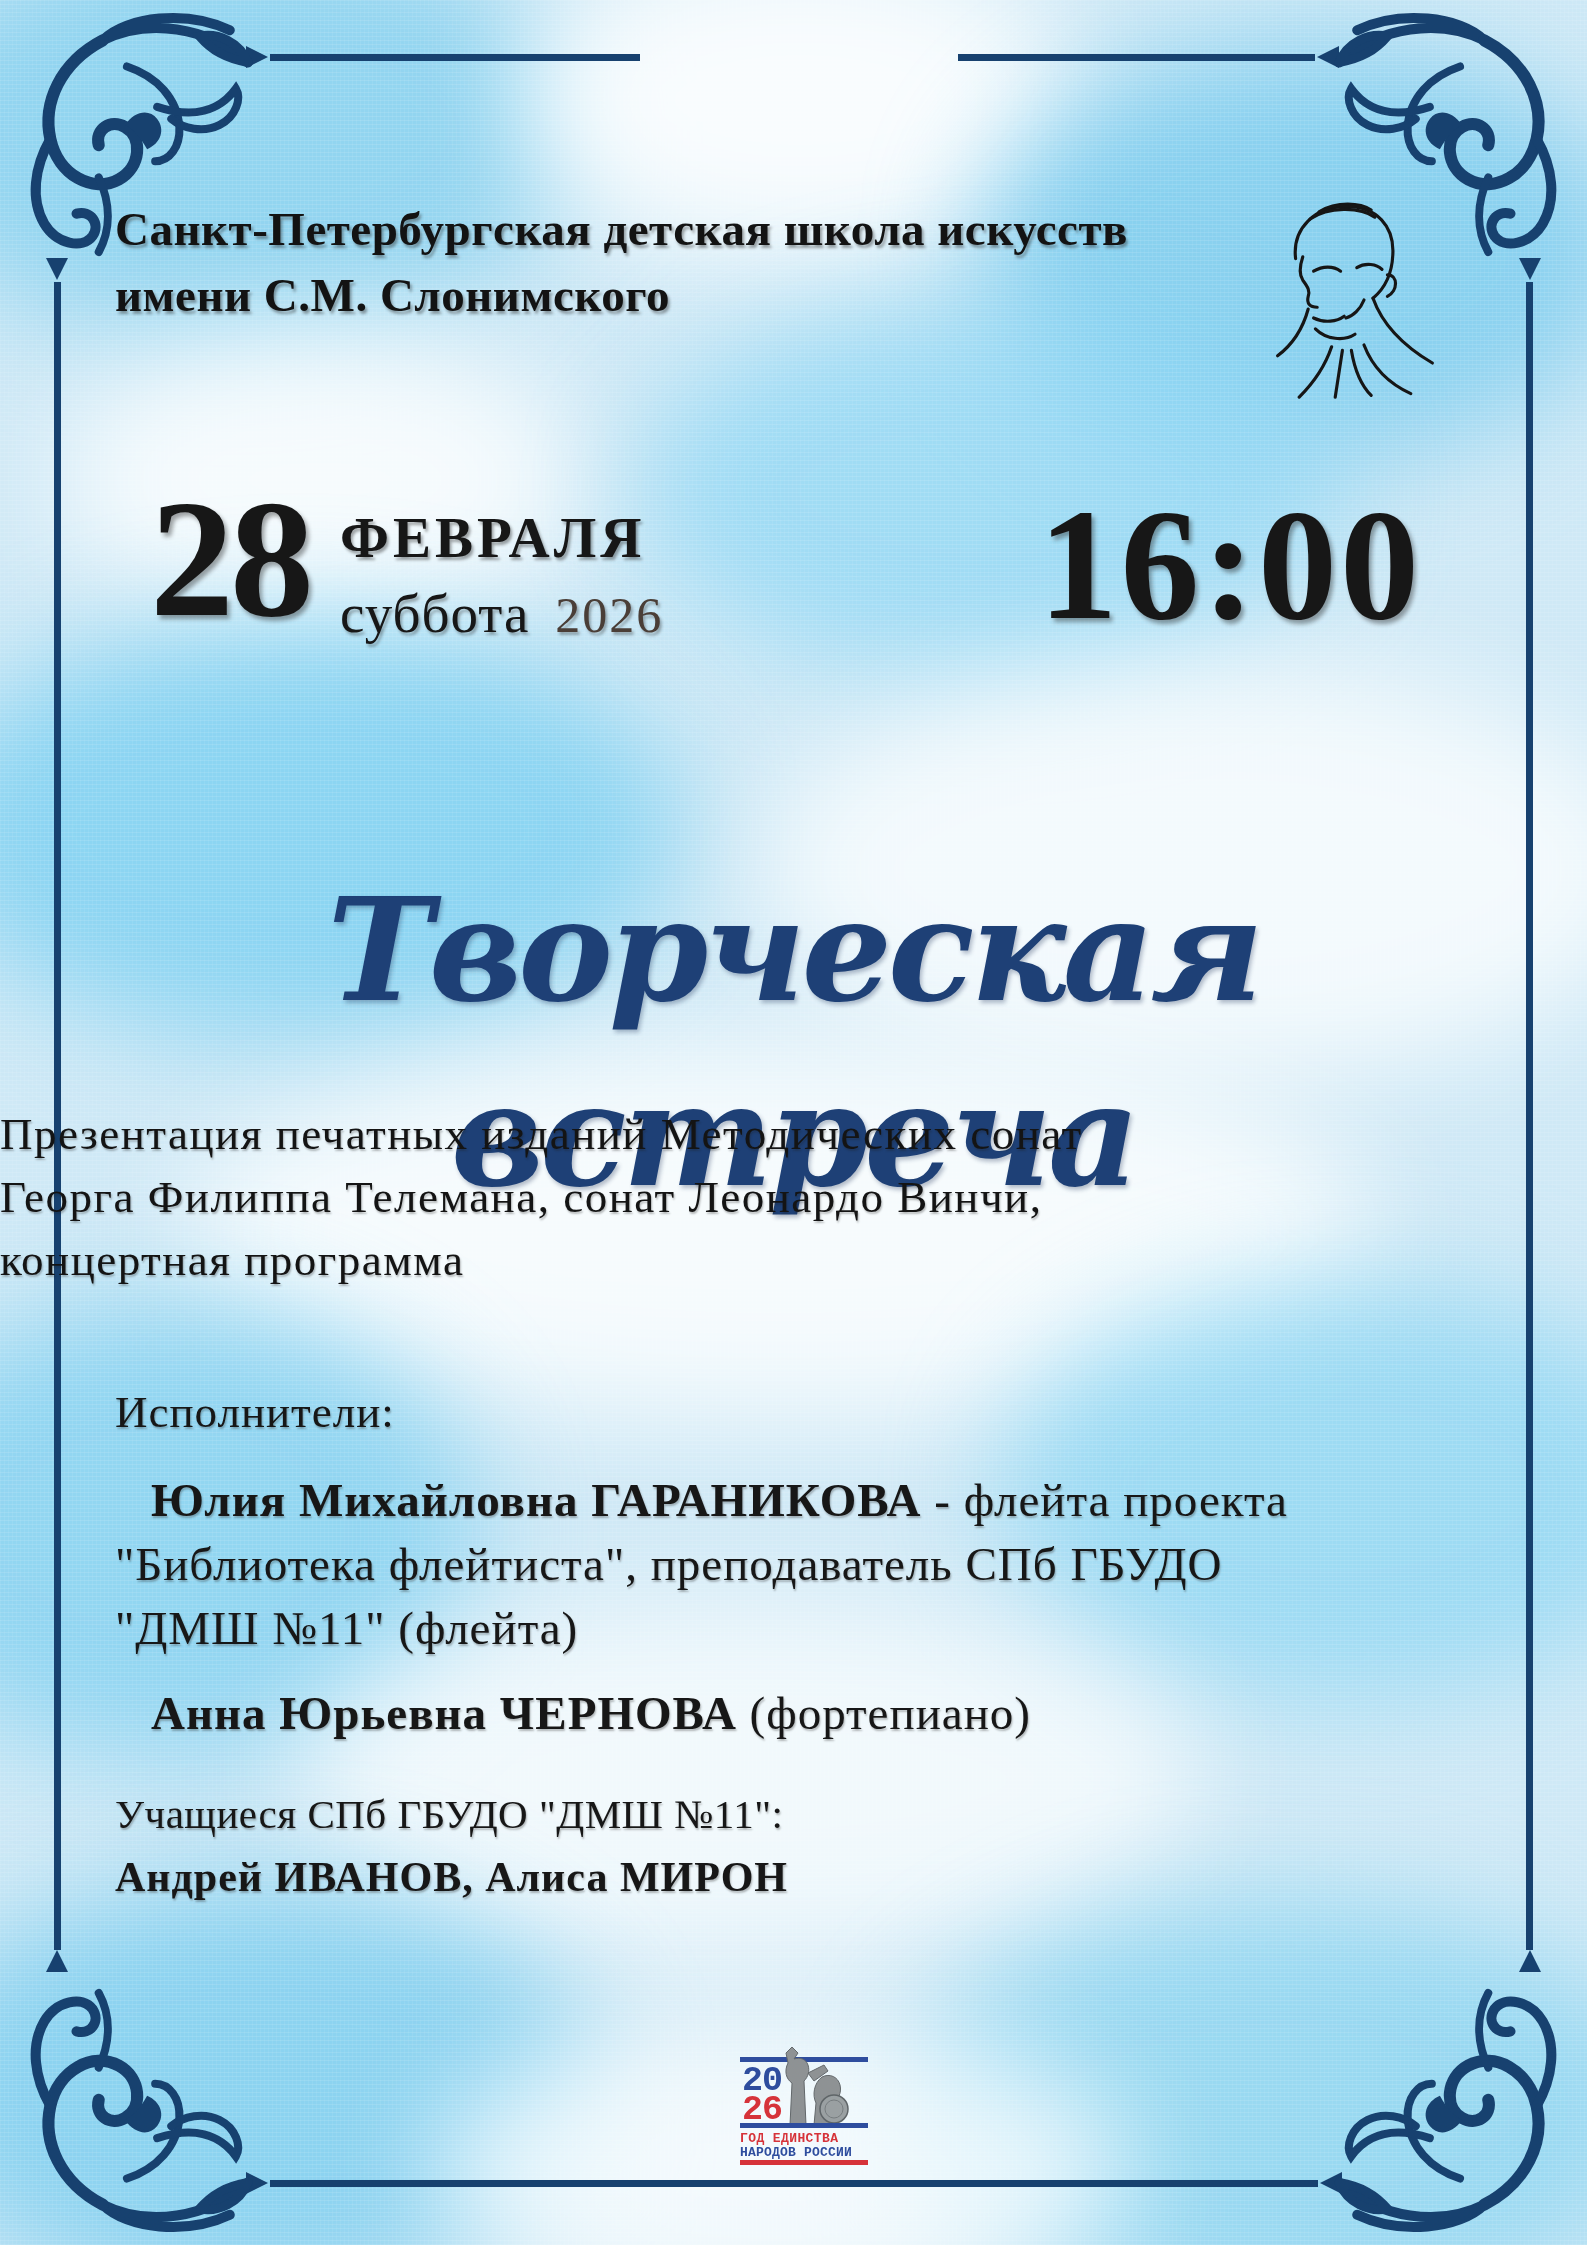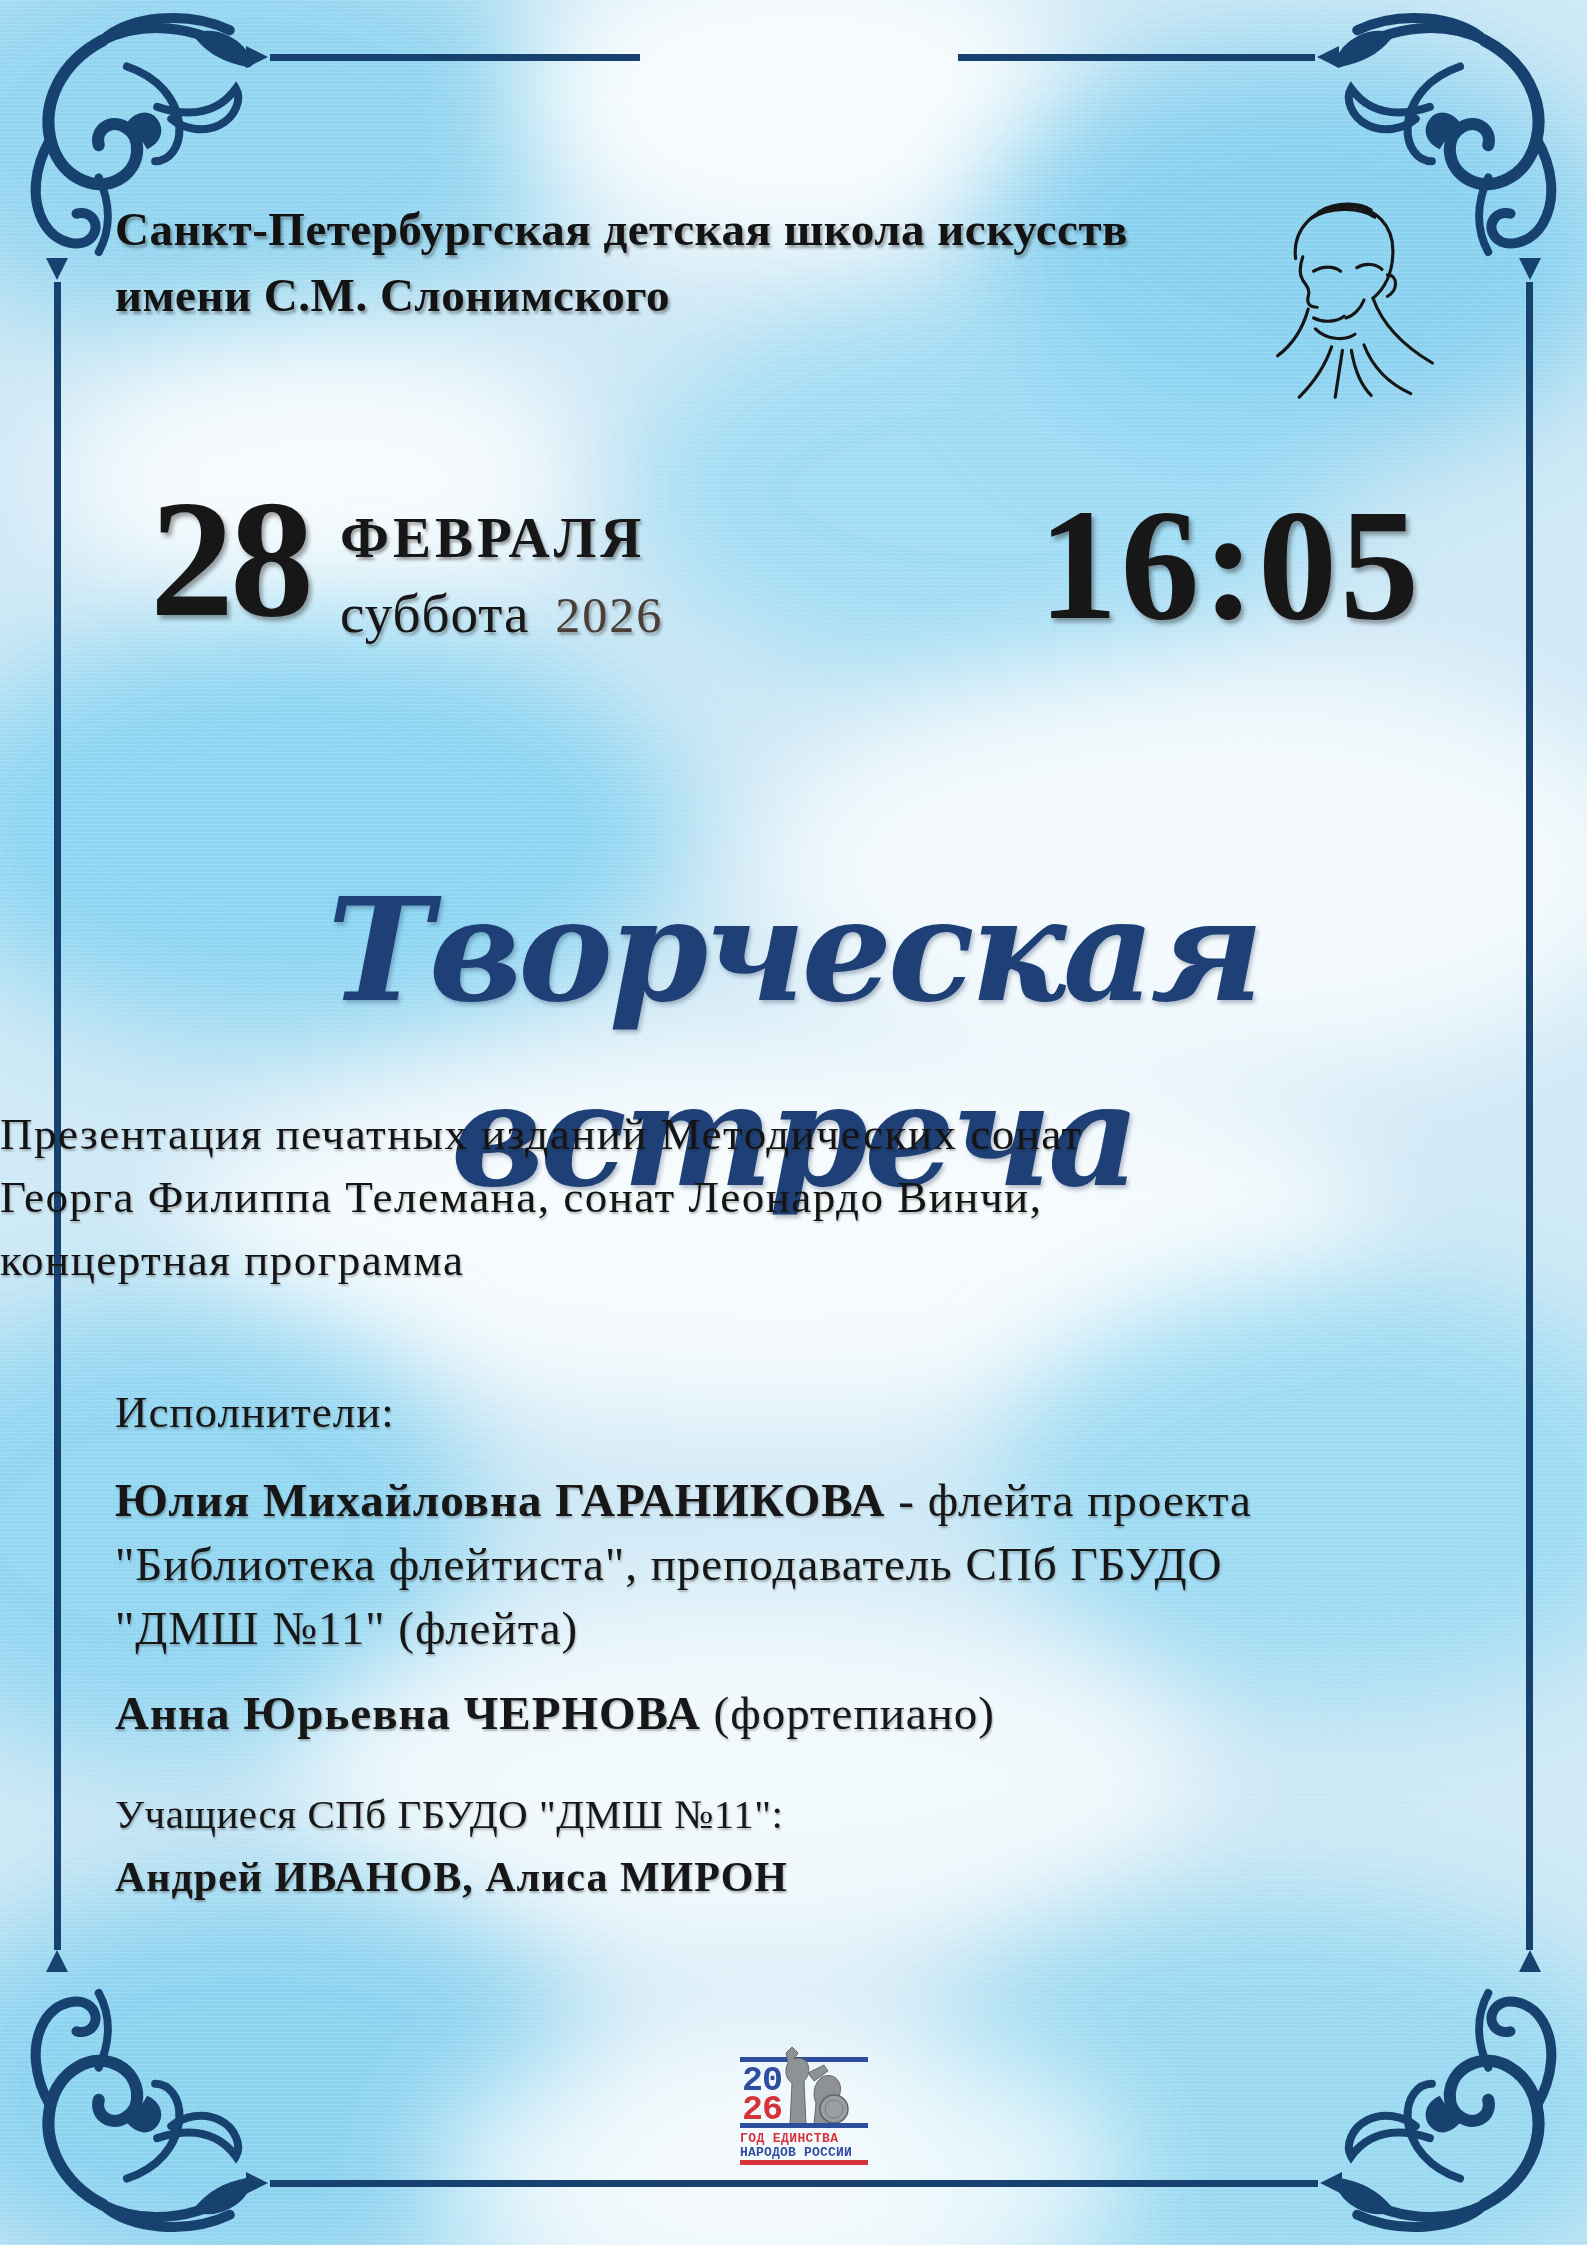--- a/index.html
+++ b/index.html
@@ -65,21 +65,21 @@
   .desc{position:absolute;left:0;width:100%;top:1092px;
     font-size:45px;line-height:63px;letter-spacing:1.5px;color:#141414;
     text-shadow:1px 2px 2px rgba(30,30,30,.3);margin-top:11px;}
   
   .perf-h{position:absolute;left:115px;top:1386px;font-size:45px;letter-spacing:1px;
     text-shadow:1px 2px 2px rgba(30,30,30,.3);}
   .p1{position:absolute;left:115px;top:1468px;font-size:47px;line-height:64px;
     letter-spacing:1px;width:1340px;text-shadow:1px 2px 2px rgba(30,30,30,.3);}
   .p2{position:absolute;left:115px;top:1686px;font-size:47px;letter-spacing:1px;
     text-shadow:1px 2px 2px rgba(30,30,30,.3);}
-  .bold{font-weight:bold;}
+  .bold{font-weight:bold;margin-left:36px;}
   .students{position:absolute;left:115px;top:1790px;letter-spacing:.5px;
     text-shadow:1px 2px 2px rgba(30,30,30,.3);}
   .stud-h{font-size:41px;margin-bottom:14px;}
   .stud-line{font-size:42px;font-weight:bold;line-height:51px;letter-spacing:1px;}
   
   .logo{position:absolute;left:740px;top:2043px;width:128px;height:122px;
     font-family:Liberation Mono, monospace;}
   .logo .bar{position:absolute;left:0;width:128px;height:5px;}
   .bar-blue{background:#2e4d9e;}
   .bar-red{background:#d6333a;}
@@ -209,21 +209,21 @@
     </svg>
   </div>
 
   <div class="day">28</div>
   <div class="month-col">
     <div class="month">ФЕВРАЛЯ</div>
     <div class="wk-row">
       <span>суббота</span><span class="year">2026</span>
     </div>
   </div>
-  <div class="time">16:05</div>
+  <div class="time">16:00</div>
 
   <div class="title">Творческая встреча</div>
 
   <div class="desc">
     <div>Презентация печатных изданий Методических сонат</div>
     <div>Георга Филиппа Телемана, сонат Леонардо Винчи,</div>
     <div>концертная программа</div>
   </div>
 
   <div class="perf-h">Исполнители:</div>

